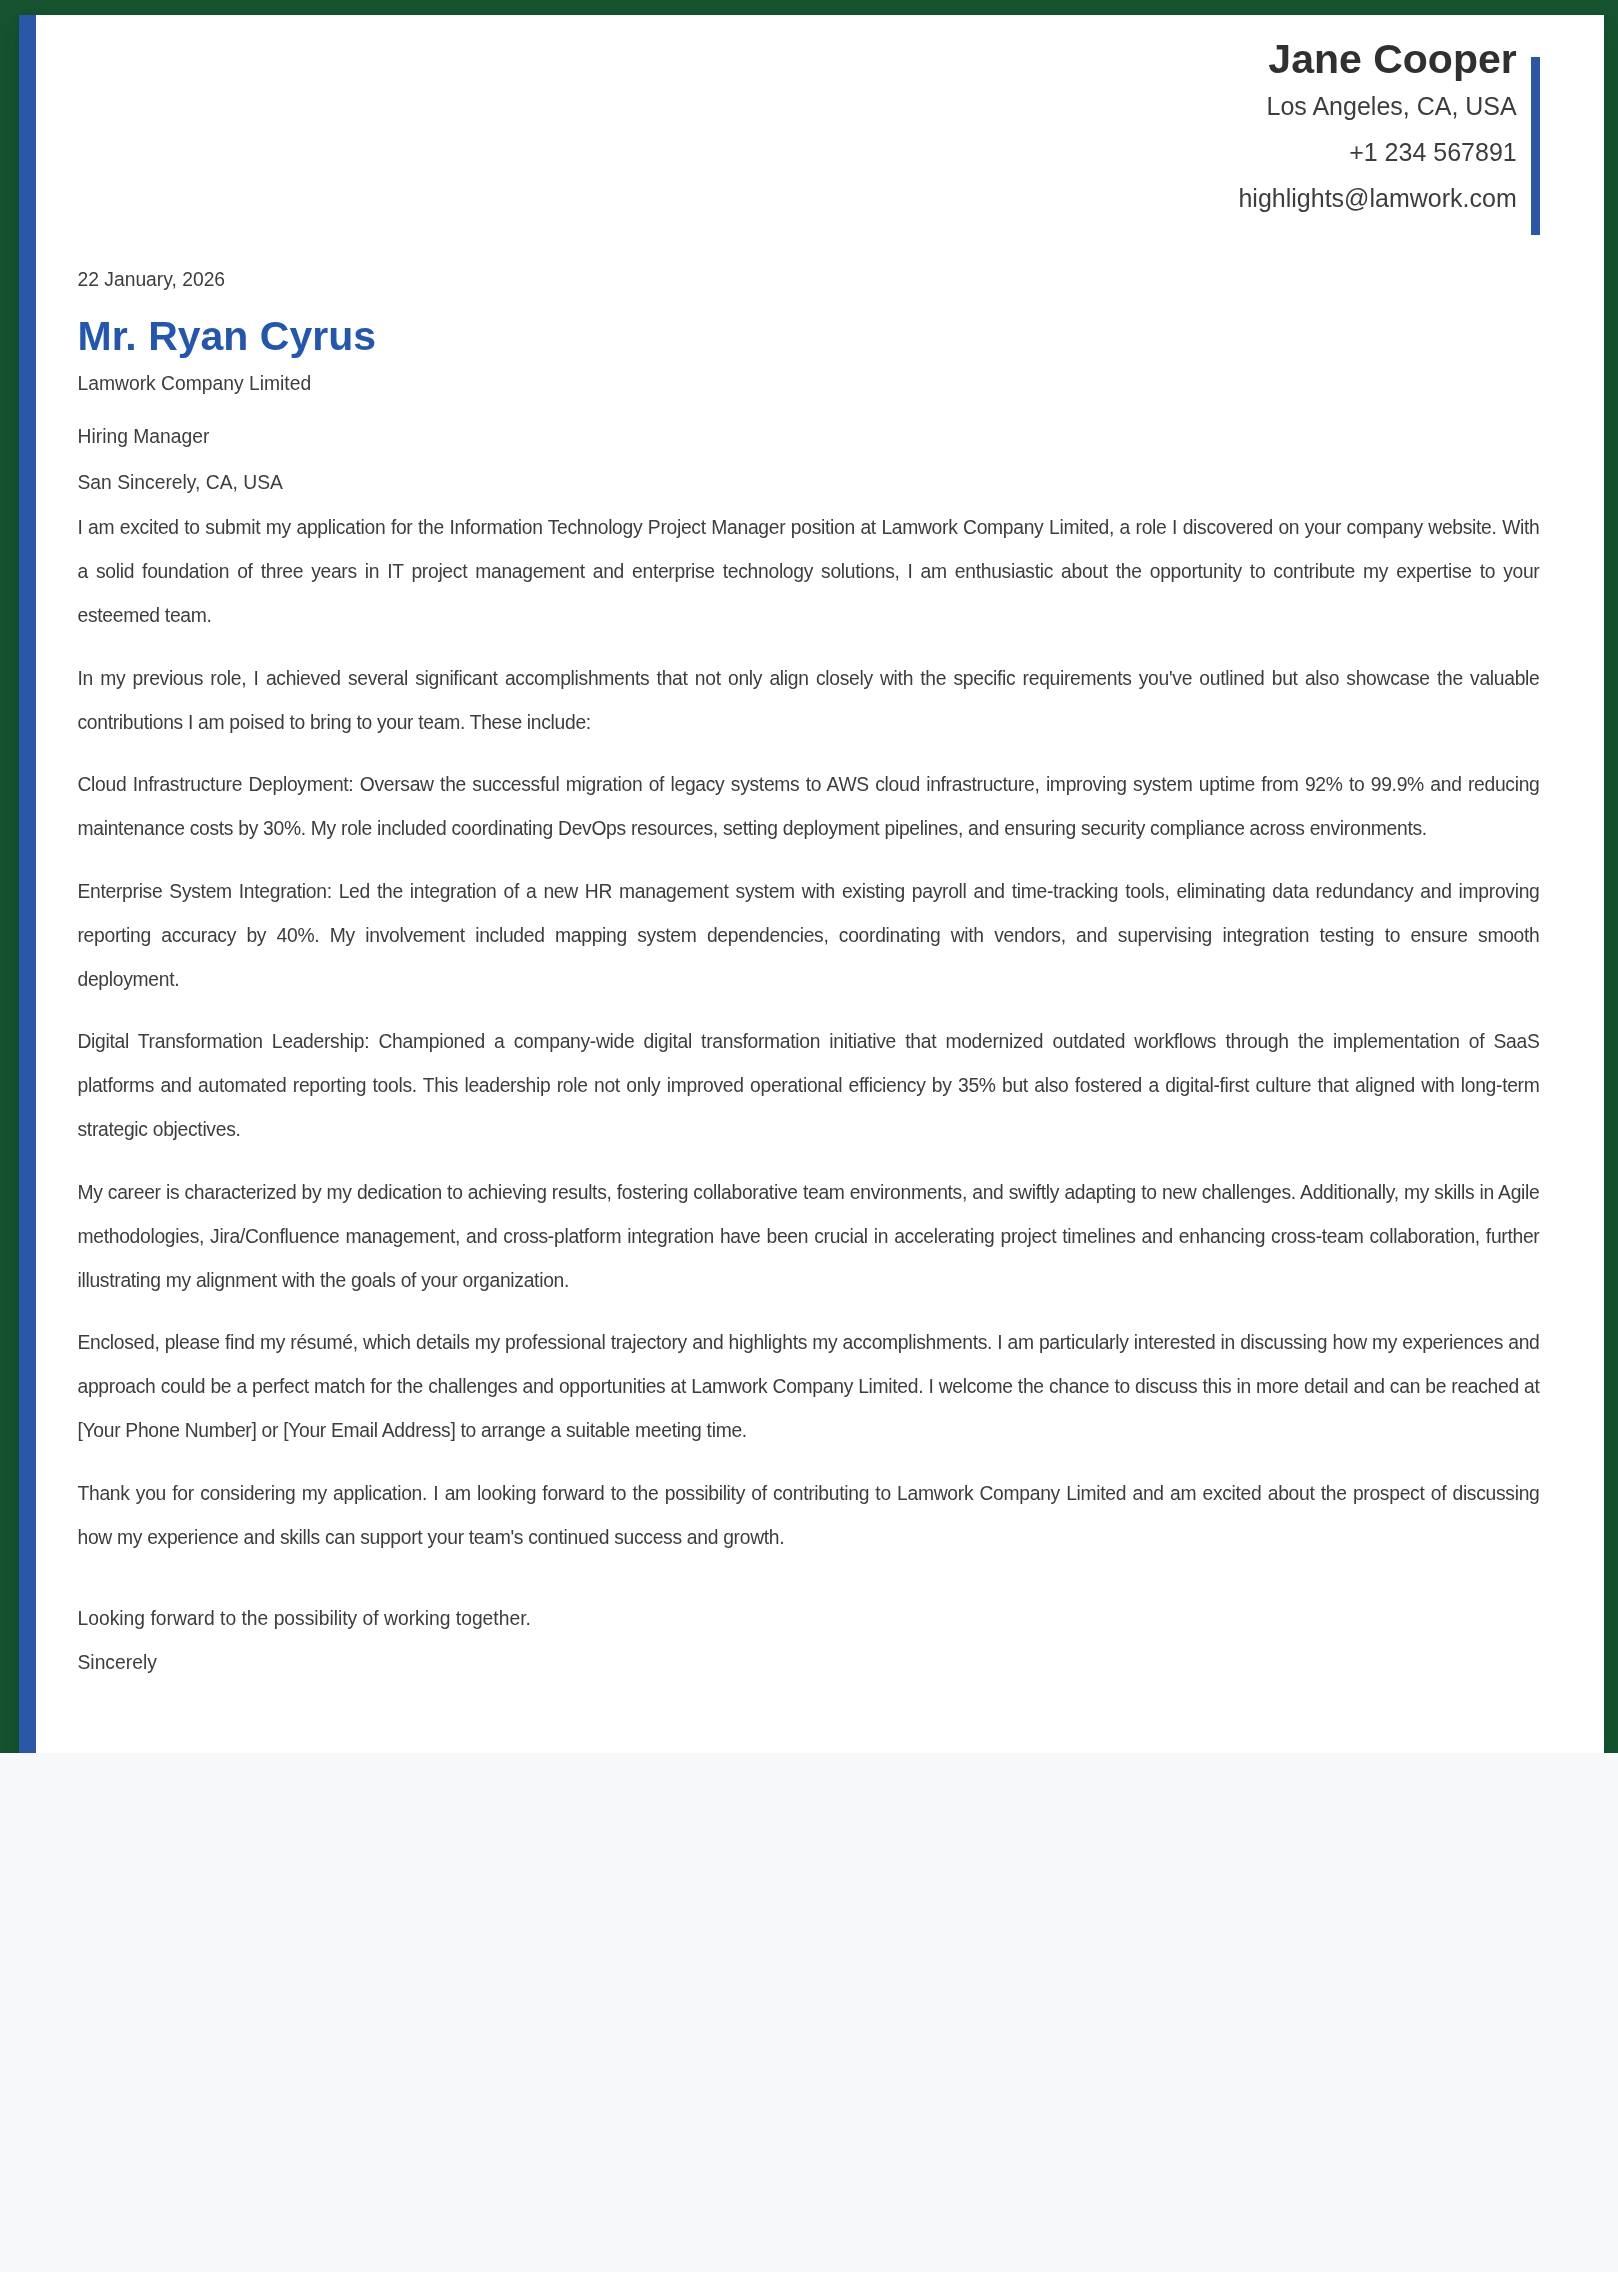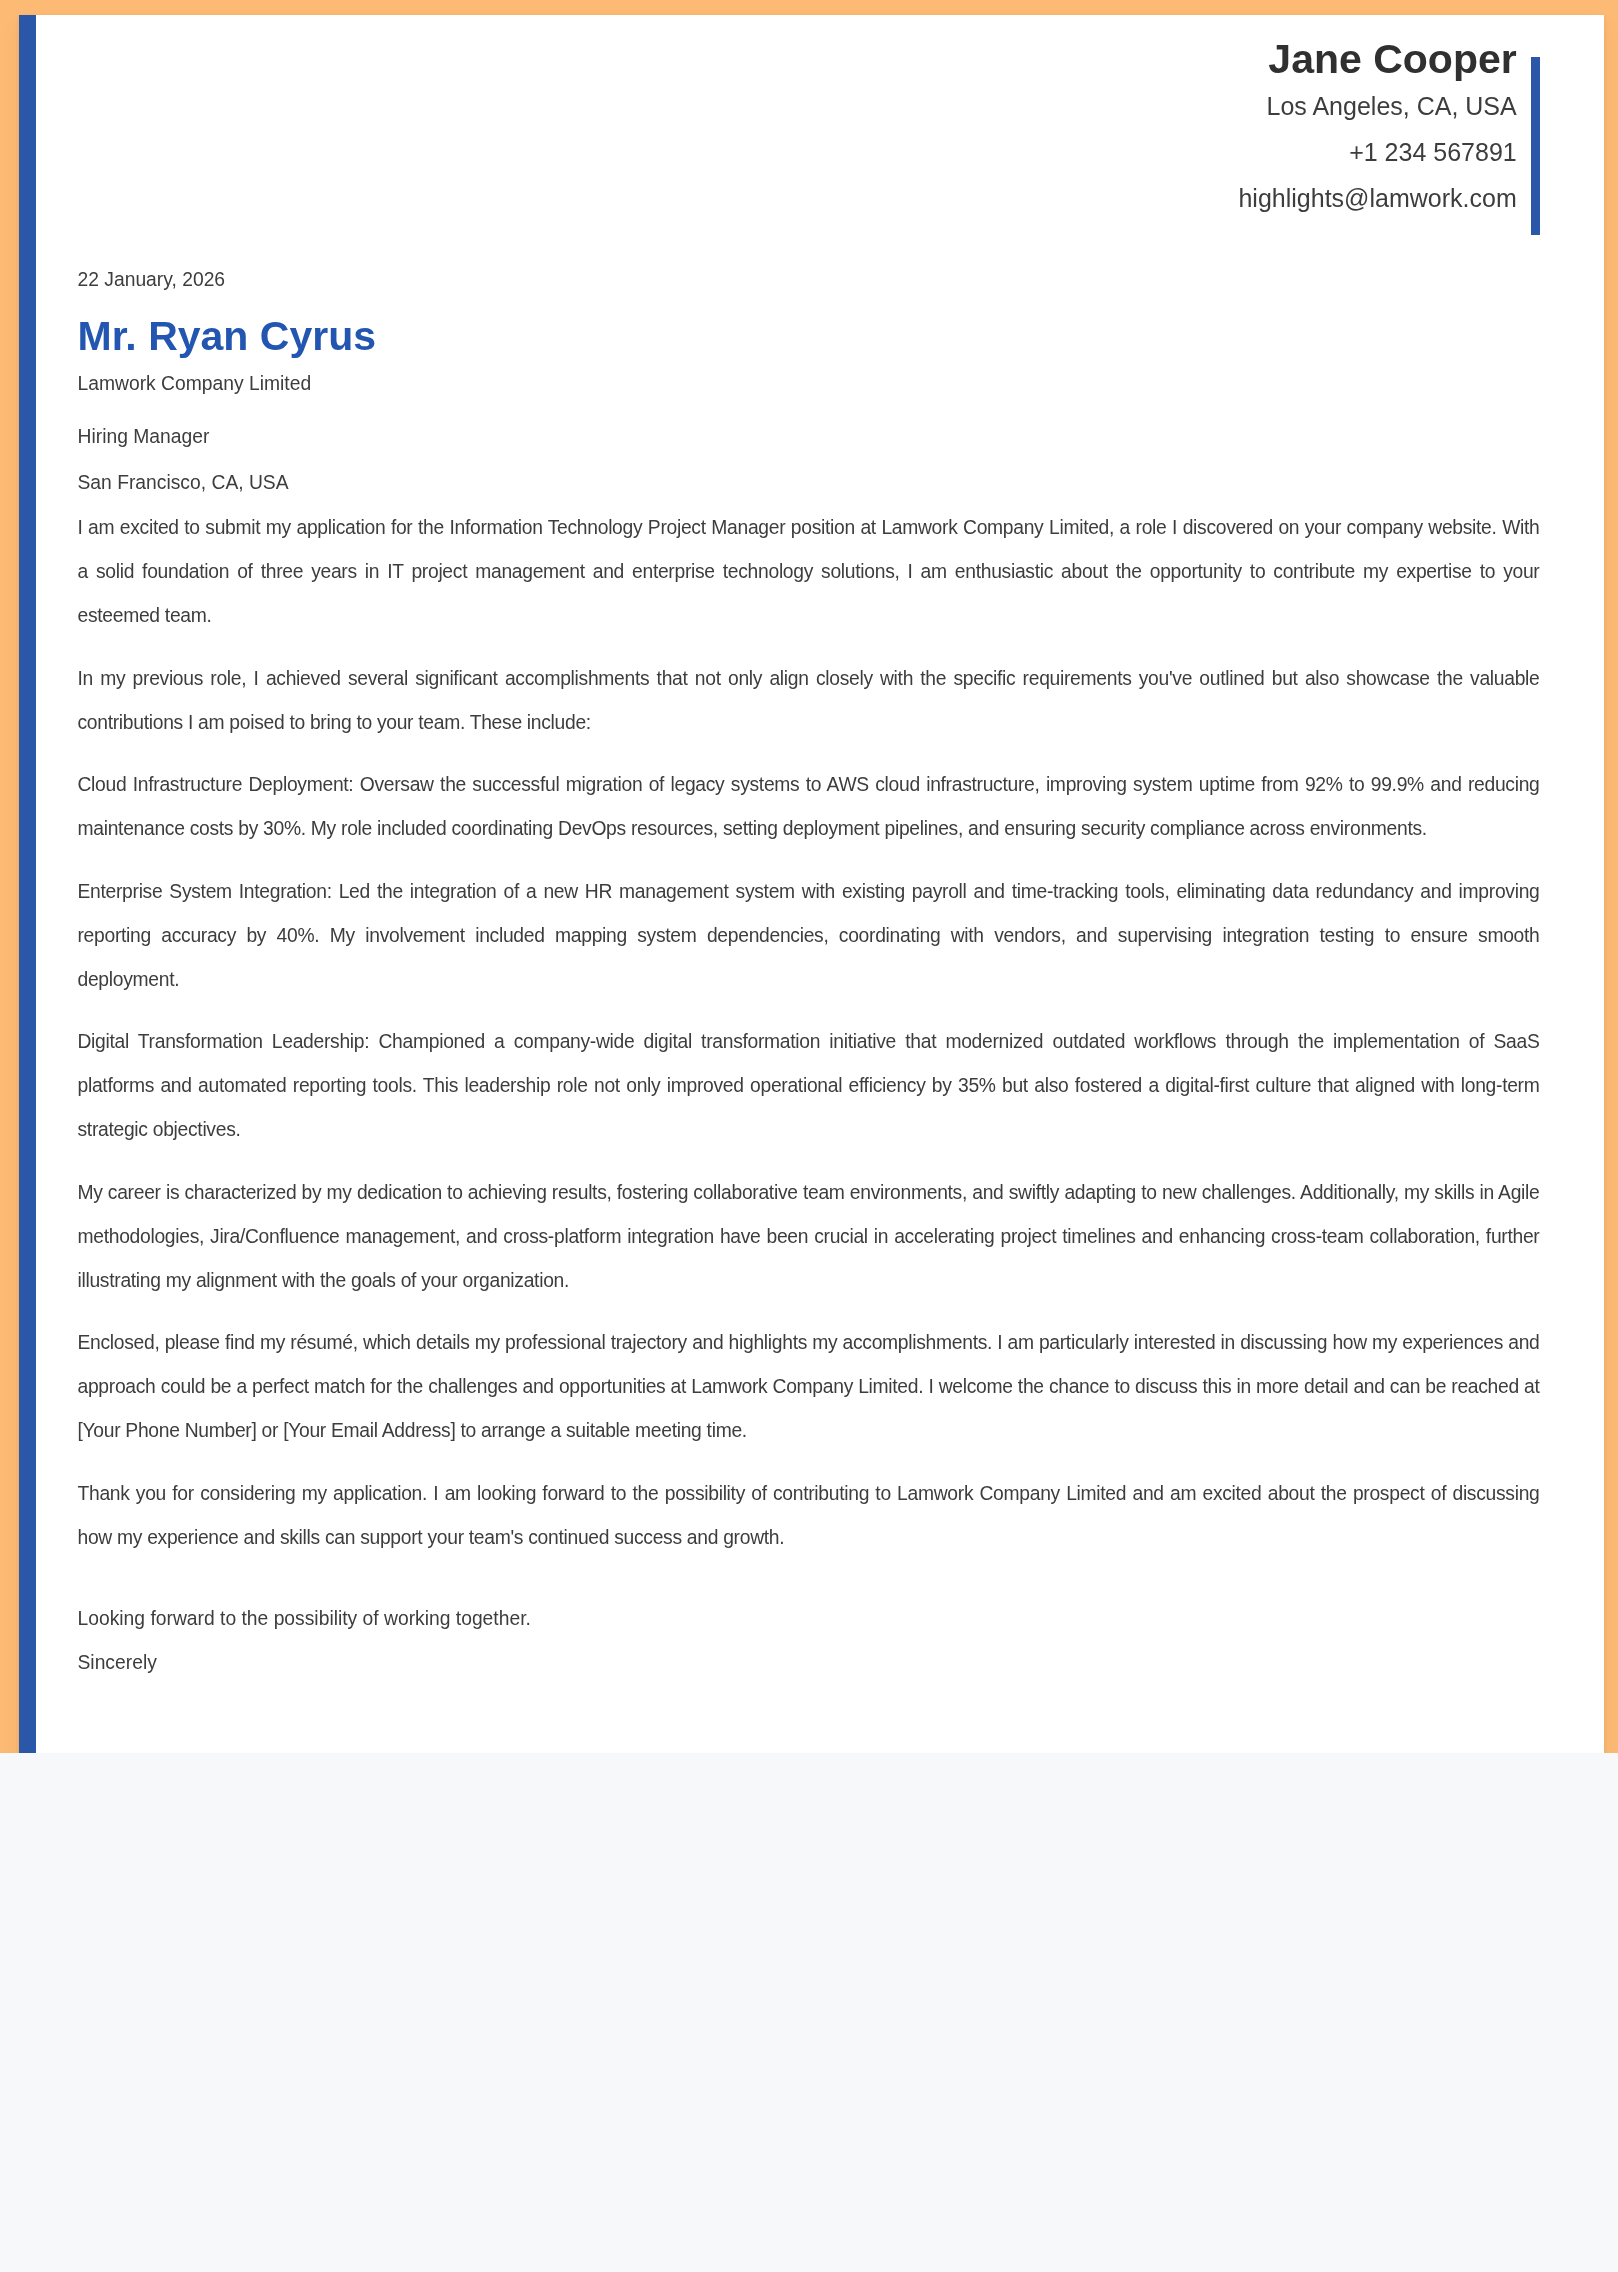--- a/index.html
+++ b/index.html
@@ -5,21 +5,21 @@
   html, body {
     margin: 0;
     padding: 0;
     background: #f6f8f9;
     font-family: "Liberation Sans", "DejaVu Sans", sans-serif;
   }
   .canvas {
     position: relative;
     width: 1618px;
     height: 1753px;
-    background: #fdba74;
+    background: #14532d;
     overflow: hidden;
   }
   .paper {
     position: absolute;
     left: 18.5px;
     top: 15px;
     width: 1585px;
     height: 2241px;
     background: #ffffff;
     box-shadow: 0 1.8px 5.3px rgba(0,0,0,0.07), 0 8.8px 21px rgba(0,0,0,0.05);
@@ -140,21 +140,21 @@
           <p>highlights@lamwork.com</p>
         </div>
         <div class="header-accent"></div>
       </header>
 
       <p class="date">22 January, 2026</p>
 
       <h2 class="recipient-name">Mr. Ryan Cyrus</h2>
       <p class="detail">Lamwork Company Limited</p>
       <p class="detail first">Hiring Manager</p>
-      <p class="detail">San Francisco, CA, USA</p>
+      <p class="detail">San Sincerely, CA, USA</p>
 
 
       <p class="body-p">I am excited to submit my application for the Information Technology Project Manager position at Lamwork Company Limited, a role I discovered on your company website. With a solid foundation of three years in IT project management and enterprise technology solutions, I am enthusiastic about the opportunity to contribute my expertise to your esteemed team.</p>
       <p class="body-p">In my previous role, I achieved several significant accomplishments that not only align closely with the specific requirements you've outlined but also showcase the valuable contributions I am poised to bring to your team. These include:</p>
       <p class="body-p">Cloud Infrastructure Deployment: Oversaw the successful migration of legacy systems to AWS cloud infrastructure, improving system uptime from 92% to 99.9% and reducing maintenance costs by 30%. My role included coordinating DevOps resources, setting deployment pipelines, and ensuring security compliance across environments.</p>
       <p class="body-p">Enterprise System Integration: Led the integration of a new HR management system with existing payroll and time-tracking tools, eliminating data redundancy and improving reporting accuracy by 40%. My involvement included mapping system dependencies, coordinating with vendors, and supervising integration testing to ensure smooth deployment.</p>
       <p class="body-p">Digital Transformation Leadership: Championed a company-wide digital transformation initiative that modernized outdated workflows through the implementation of SaaS platforms and automated reporting tools. This leadership role not only improved operational efficiency by 35% but also fostered a digital-first culture that aligned with long-term strategic objectives.</p>
       <p class="body-p">My career is characterized by my dedication to achieving results, fostering collaborative team environments, and swiftly adapting to new challenges. Additionally, my skills in Agile methodologies, Jira/Confluence management, and cross-platform integration have been crucial in accelerating project timelines and enhancing cross-team collaboration, further illustrating my alignment with the goals of your organization.</p>
       <p class="body-p">Enclosed, please find my résumé, which details my professional trajectory and highlights my accomplishments. I am particularly interested in discussing how my experiences and approach could be a perfect match for the challenges and opportunities at Lamwork Company Limited. I welcome the chance to discuss this in more detail and can be reached at [Your Phone Number] or [Your Email Address] to arrange a suitable meeting time.</p>
       <p class="body-p">Thank you for considering my application. I am looking forward to the possibility of contributing to Lamwork Company Limited and am excited about the prospect of discussing how my experience and skills can support your team's continued success and growth.</p>

